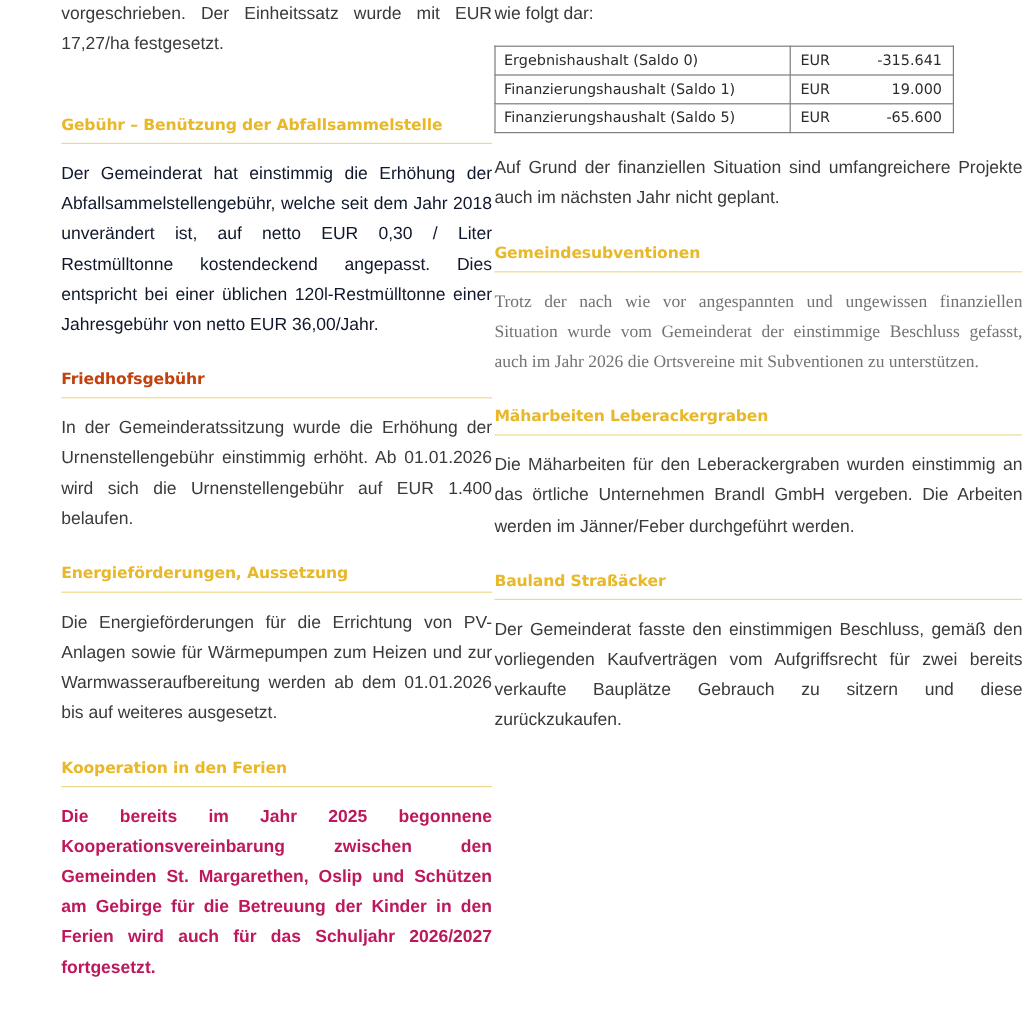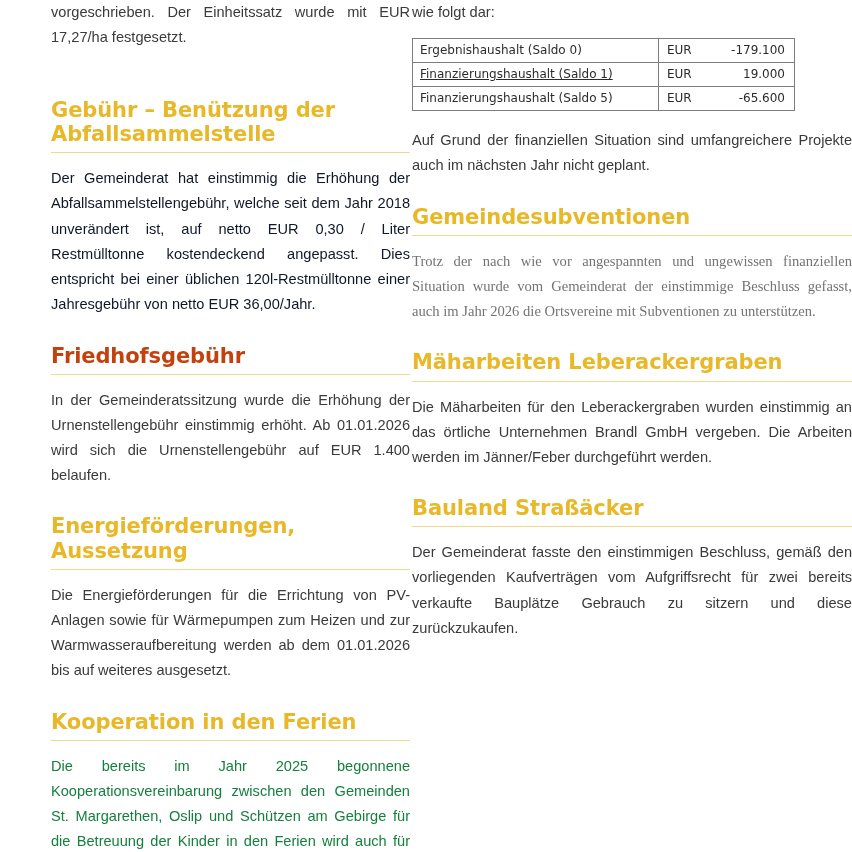--- a/index.html
+++ b/index.html
@@ -43,21 +43,21 @@
   }
   .col-right {
     width: 442px;
     padding-left: 2px;
   }
 
   
   .heading {
     color: #e8b828;
     font-family: "DejaVu Sans", "Liberation Sans", sans-serif;
-    font-size: 21px;
+    font-size: 13px;
     font-weight: 700;
     letter-spacing: -0.1px;
     line-height: 1.15;
     margin: 0;
     padding: 0 0 6px 0;
     border-bottom: 1.4px solid #f0d98d;
   }
   .heading-block {
     margin-top: 26px;
     margin-bottom: 13px;
@@ -149,42 +149,42 @@
       <p class="body" style="color: rgb(58, 58, 58);">In der Gemeinderatssitzung wurde die Erhöhung der Urnenstellengebühr einstimmig erhöht. Ab 01.01.2026 wird sich die Urnenstellengebühr auf EUR 1.400 belaufen.</p>
 
       <div class="heading-block">
         <h2 class="heading" style="color: rgb(232, 184, 40); border-bottom-color: rgb(240, 217, 141);">Energieförderungen, Aussetzung</h2>
       </div>
       <p class="body" style="color: rgb(58, 58, 58);">Die Energieförderungen für die Errichtung von PV-Anlagen sowie für Wärmepumpen zum Heizen und zur Warmwasseraufbereitung werden ab dem 01.01.2026 bis auf weiteres ausgesetzt.</p>
 
       <div class="heading-block">
         <h2 class="heading" style="color: rgb(232, 184, 40); border-bottom-color: rgb(240, 217, 141);">Kooperation in den Ferien</h2>
       </div>
-      <p class="body" style="color: #15803d;">Die bereits im Jahr 2025 begonnene Kooperationsvereinbarung zwischen den Gemeinden St. Margarethen, Oslip und Schützen am Gebirge für die Betreuung der Kinder in den Ferien wird auch für das Schuljahr 2026/2027 fortgesetzt.</p>
+      <p class="body" style="color: #be185d; font-weight: bold;">Die bereits im Jahr 2025 begonnene Kooperationsvereinbarung zwischen den Gemeinden St. Margarethen, Oslip und Schützen am Gebirge für die Betreuung der Kinder in den Ferien wird auch für das Schuljahr 2026/2027 fortgesetzt.</p>
 
     </div>
 
     <div class="col col-right">
 
       <p class="body ragged" style="color: rgb(58, 58, 58);">wie folgt dar:</p>
 
       <div class="table-wrap">
         <table class="budget">
           <tbody>
             <tr>
               <td class="label" style="border-color: rgb(125, 125, 125);">Ergebnishaushalt (Saldo 0)</td>
               <td class="amount" style="border-color: rgb(125, 125, 125);">
                 <span class="amt-wrap">
                   <span class="amt-cur">EUR</span>
-                  <span class="amt-val">-179.100</span>
+                  <span class="amt-val">-315.641</span>
                 </span>
               </td>
             </tr>
             <tr>
-              <td class="label" style="border-color: rgb(125, 125, 125); text-decoration: underline;">Finanzierungshaushalt (Saldo 1)</td>
+              <td class="label" style="border-color: rgb(125, 125, 125);">Finanzierungshaushalt (Saldo 1)</td>
               <td class="amount" style="border-color: rgb(125, 125, 125);">
                 <span class="amt-wrap">
                   <span class="amt-cur">EUR</span>
                   <span class="amt-val">19.000</span>
                 </span>
               </td>
             </tr>
             <tr>
               <td class="label" style="border-color: rgb(125, 125, 125);">Finanzierungshaushalt (Saldo 5)</td>
               <td class="amount" style="border-color: rgb(125, 125, 125);">

